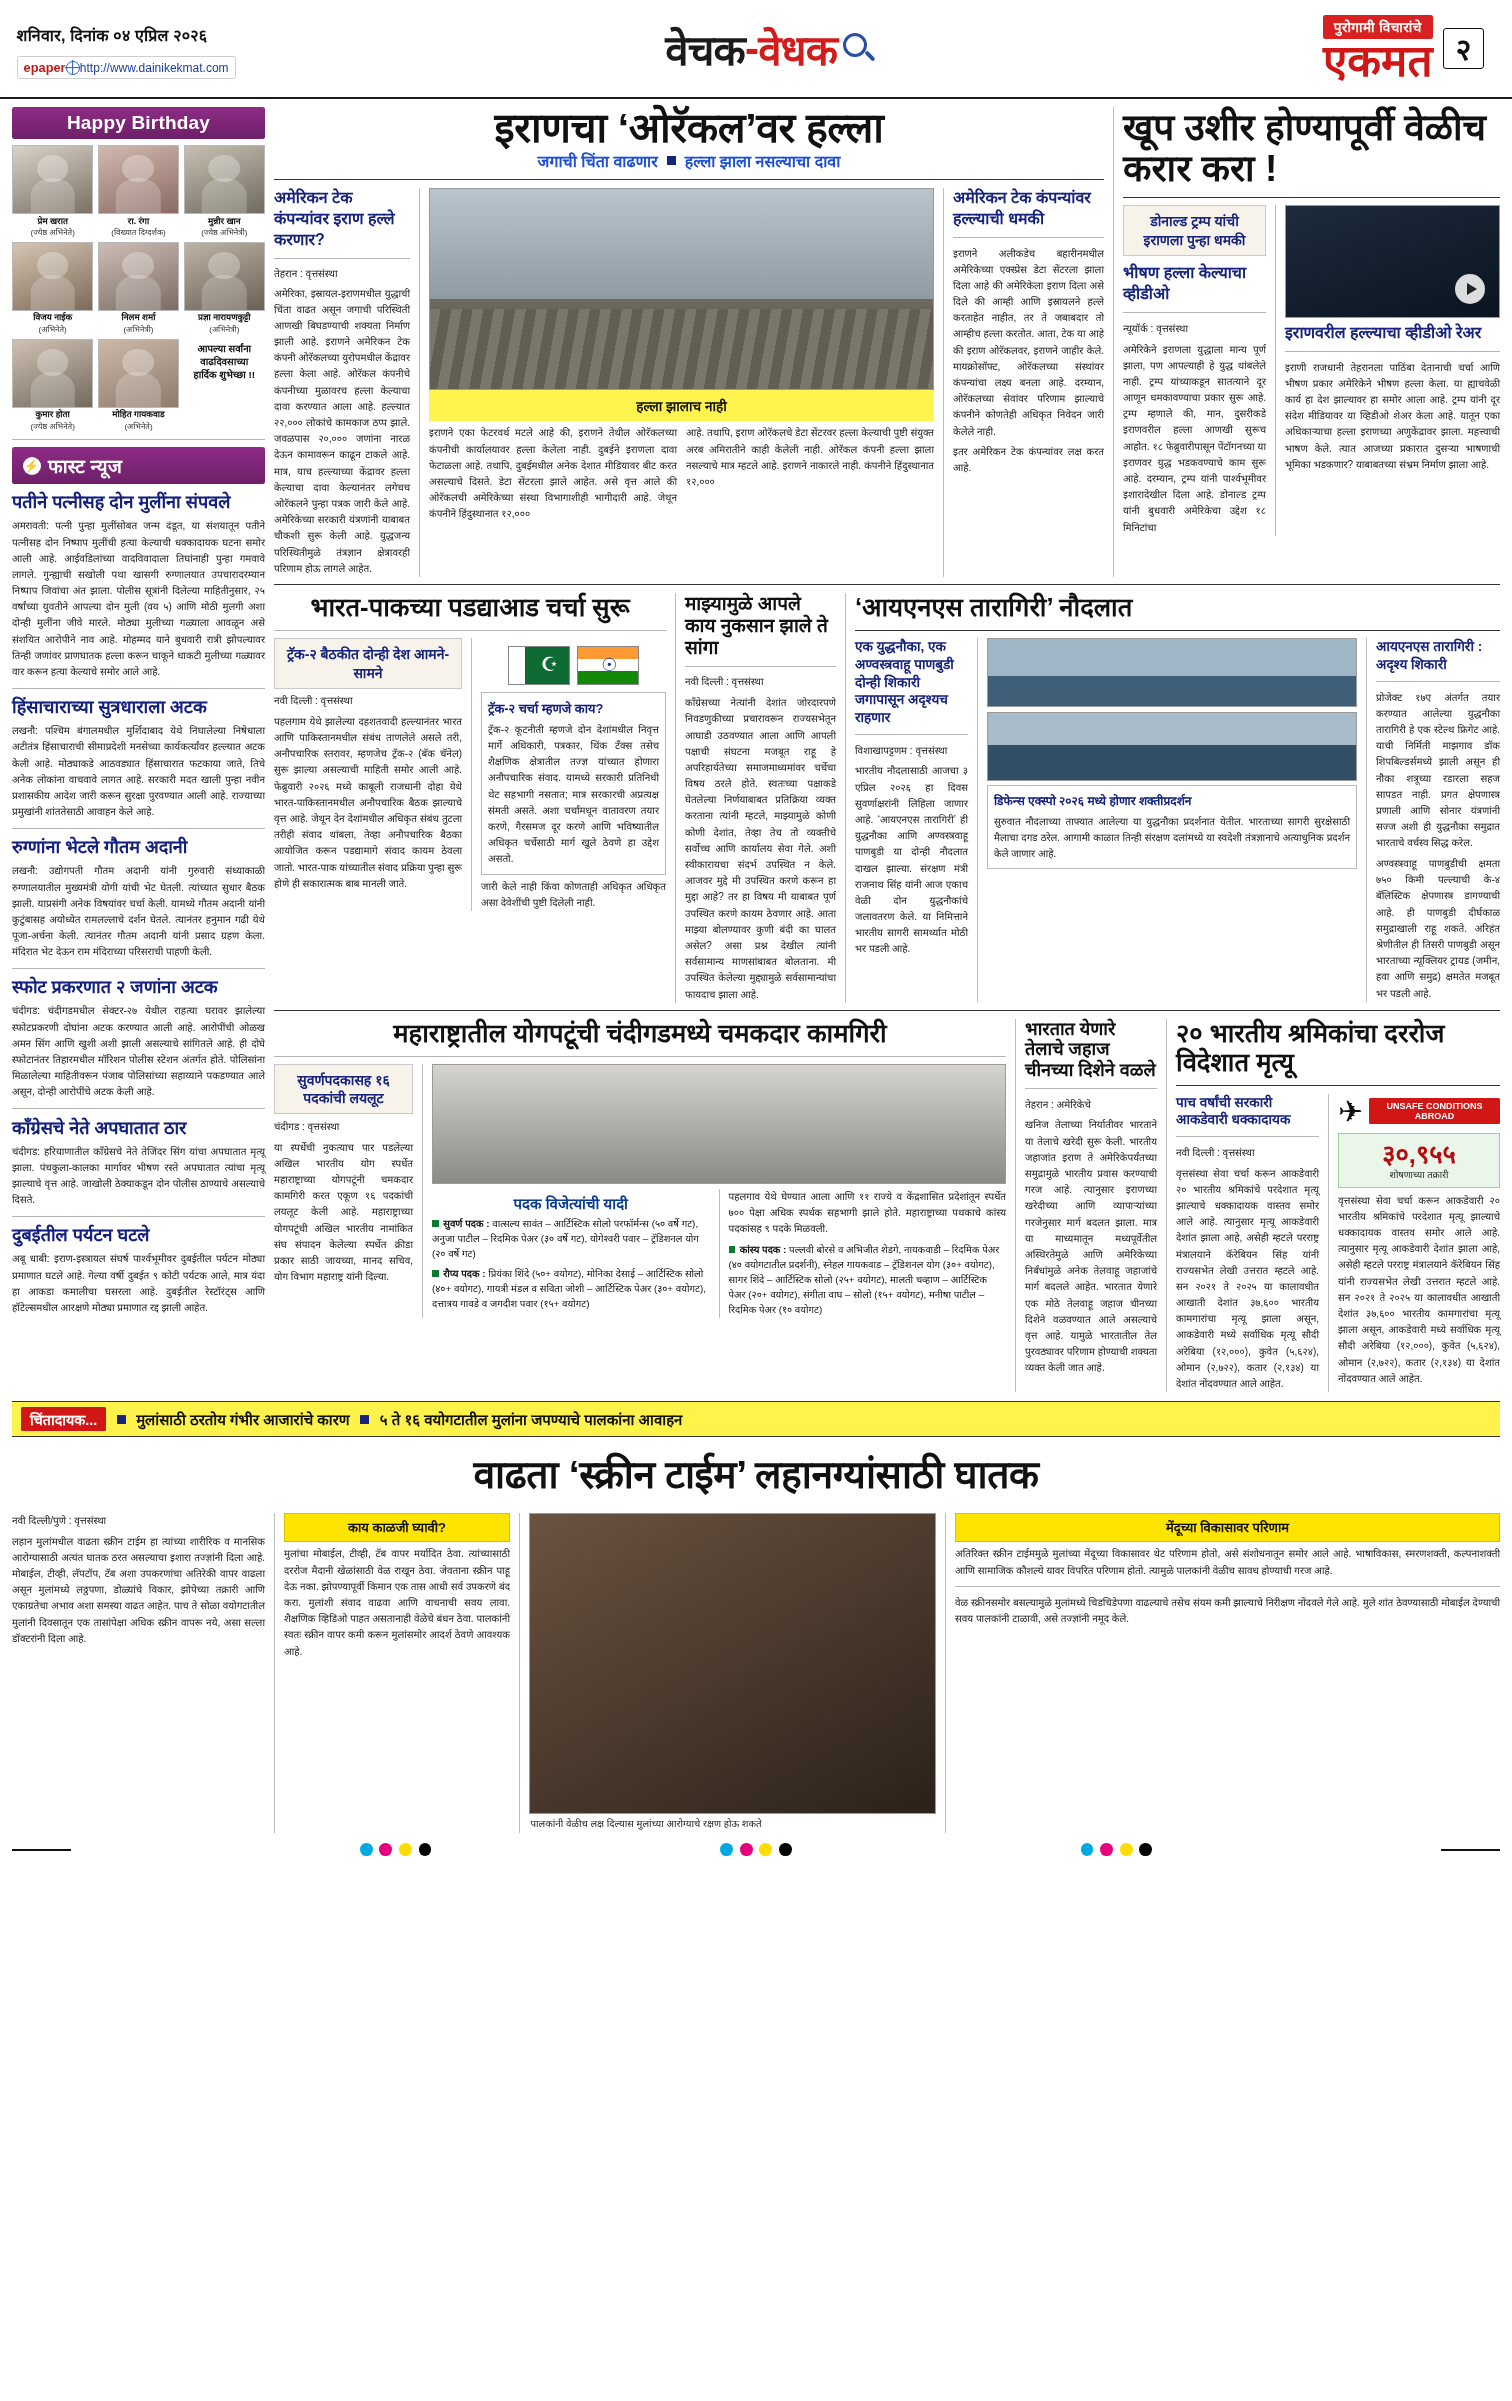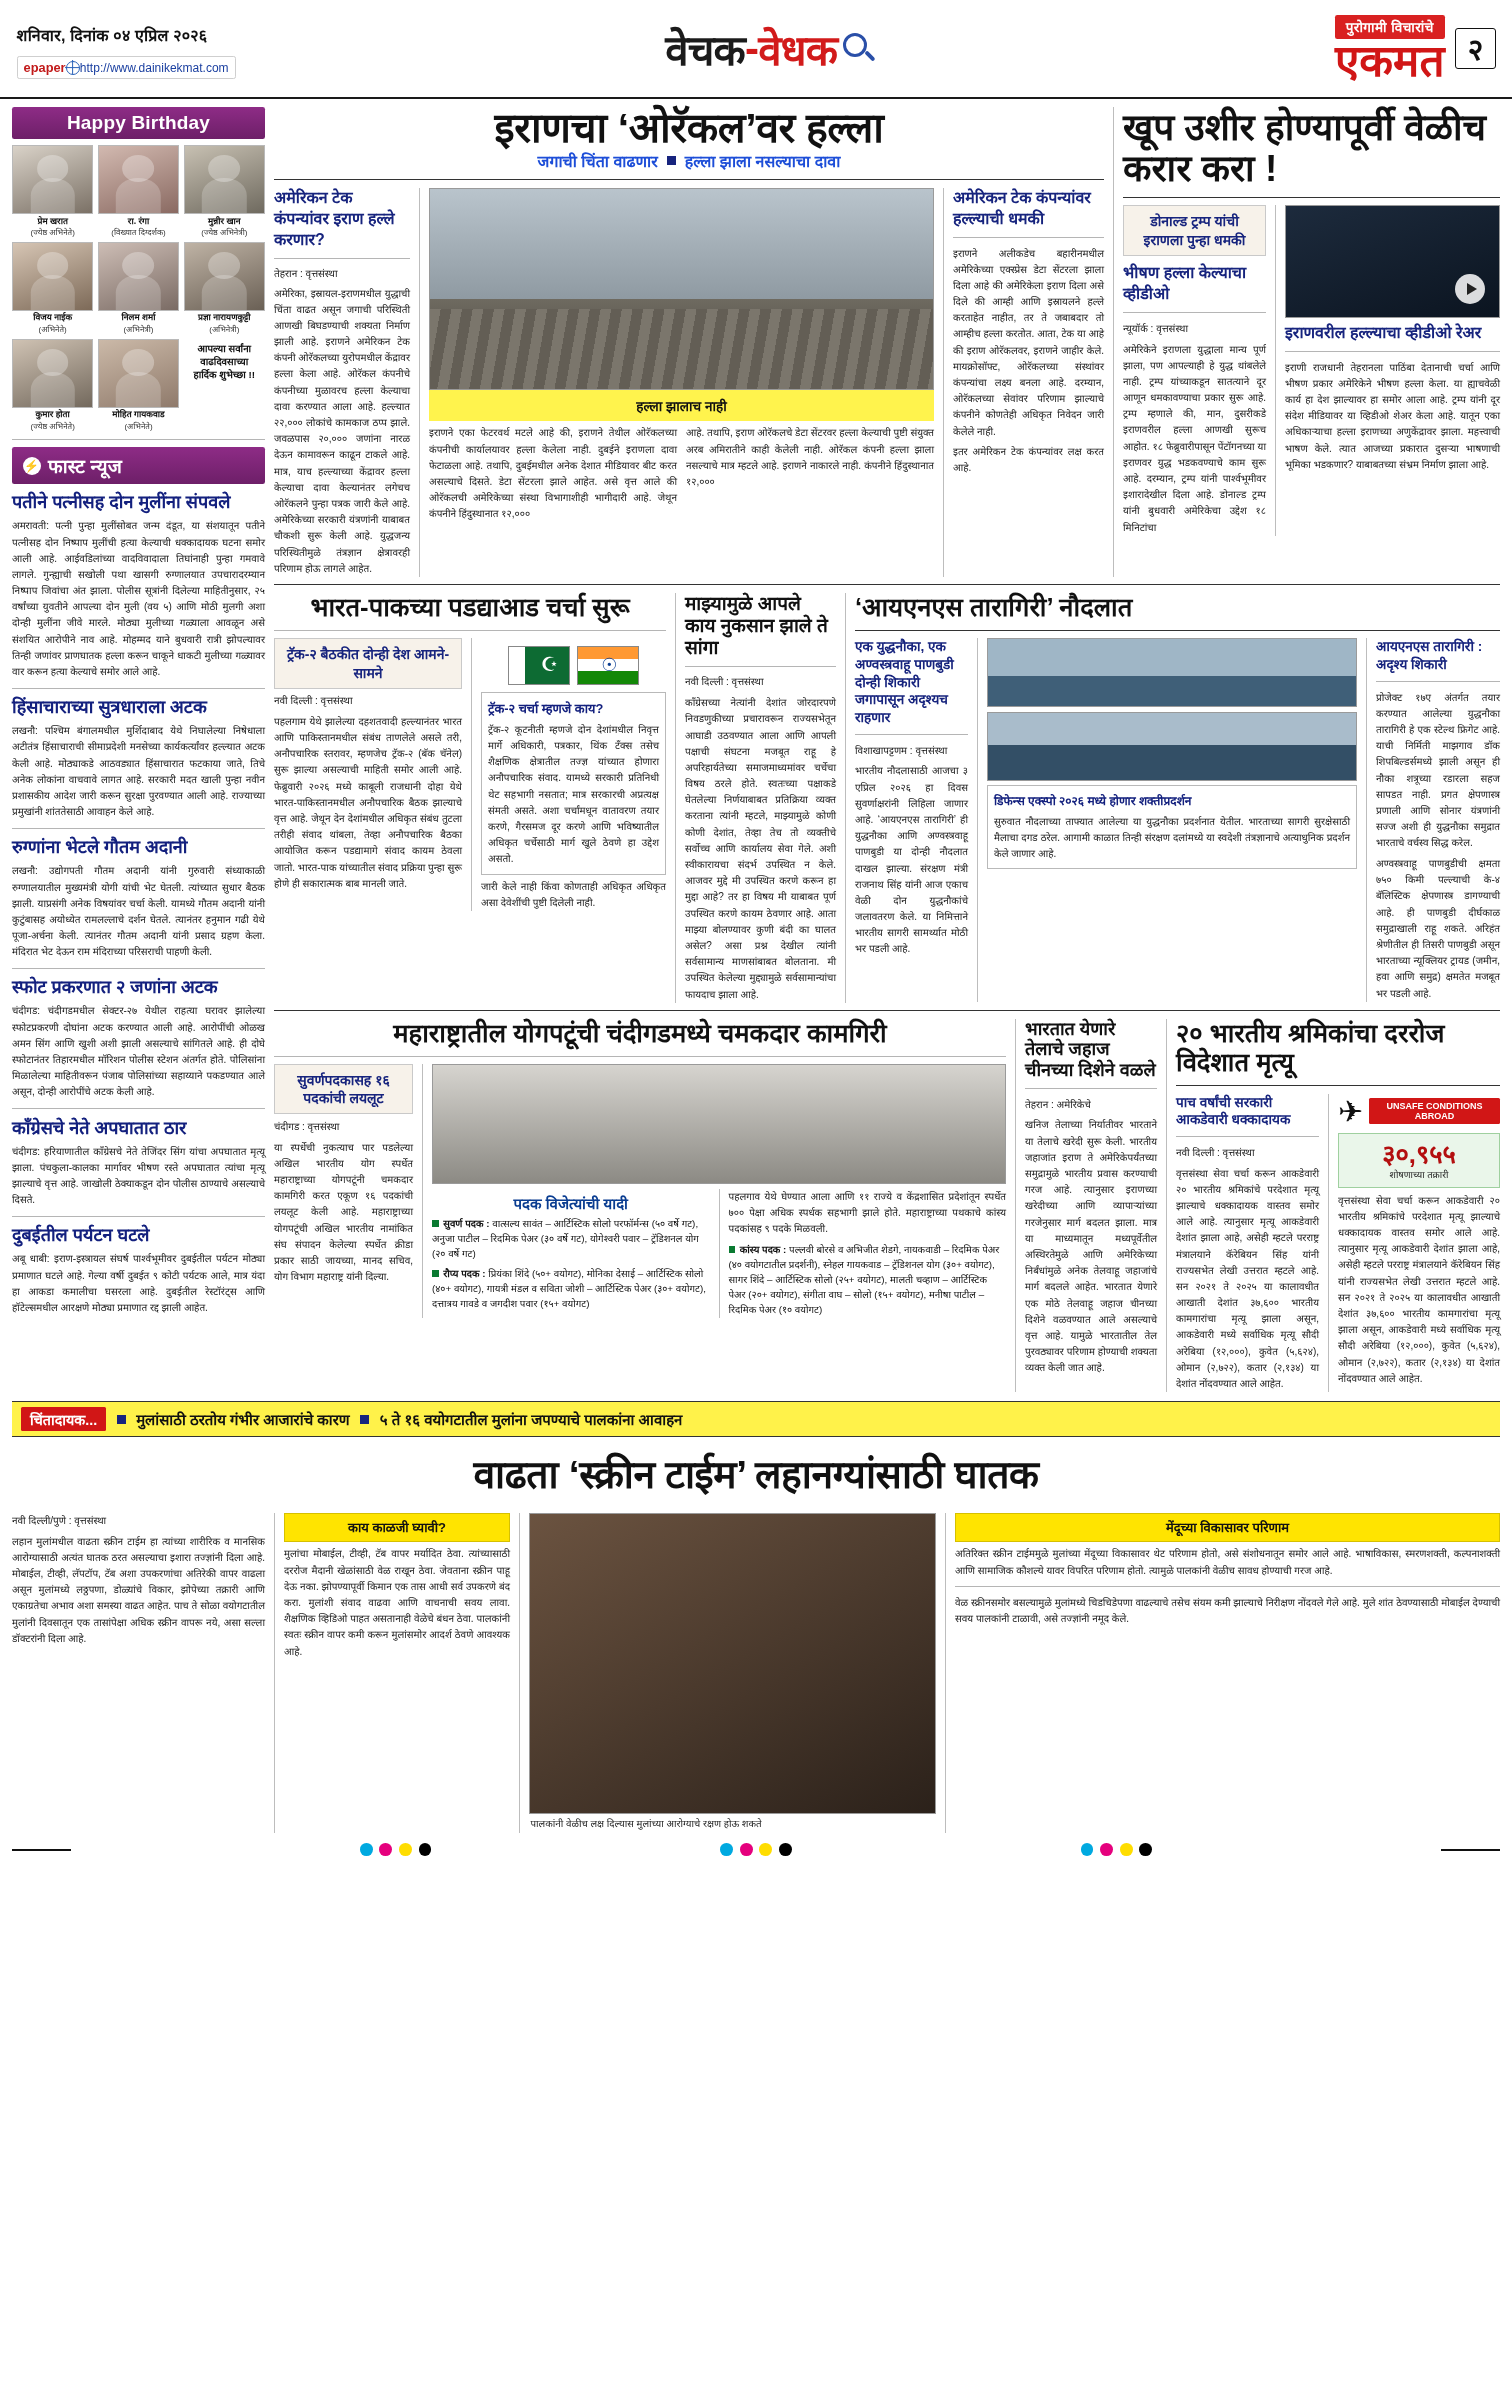--- a/index.html
+++ b/index.html
@@ -95,21 +95,21 @@
   }
   .mag-icon .handle {
     position:absolute; left:22px; top:22.6px; width:12px; height:3.8px;
     background:#2a4fa8; transform: rotate(45deg); border-radius:2.3px;
   }
   .mh-right {
     width: 324px;
     display: flex;
     align-items: center;
     justify-content: flex-end;
-    padding-right: 16px;
+    padding-right: 28px;
     gap: 10.5px;
   }
   .brand-block { text-align: center; }
   .brand-top {
     background: #d92121;
     color: #fff;
     font-size: 13.6px;
     font-weight: bold;
     padding: 2.3px 10.5px;
     border-radius: 2.3px;

